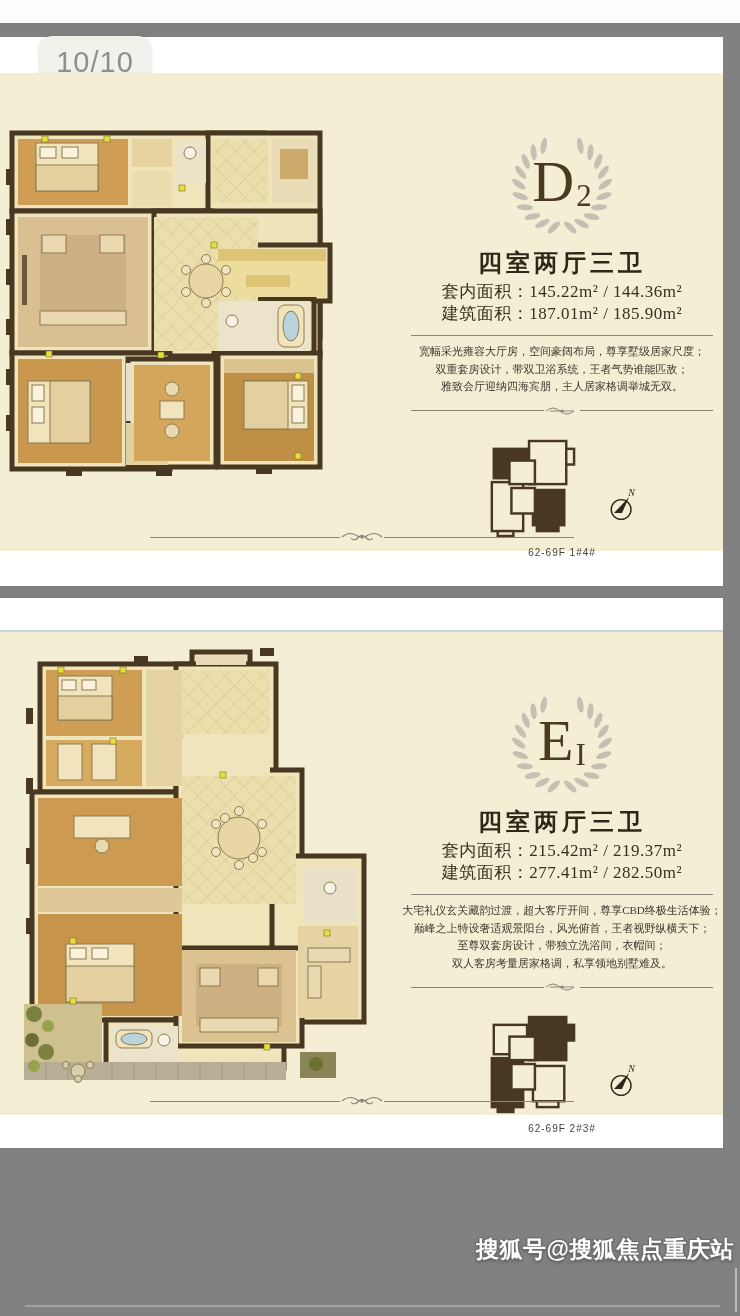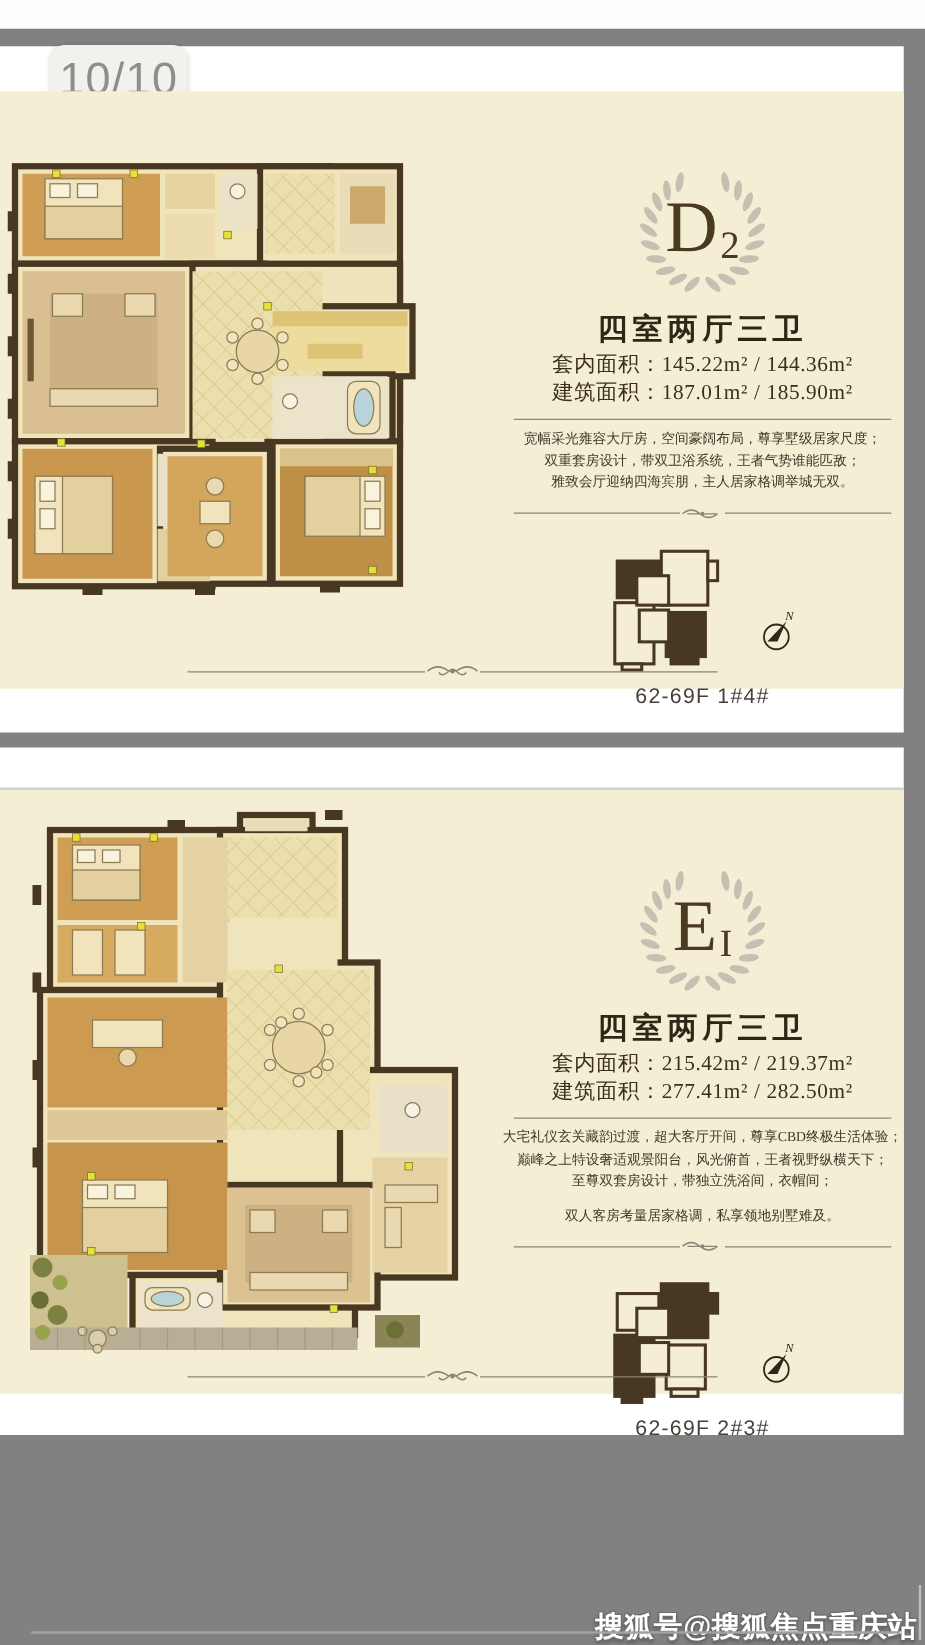--- a/index.html
+++ b/index.html
@@ -6,22 +6,22 @@
   body{width:740px;height:1316px;background:#818181;position:relative;overflow:hidden;
        font-family:"Liberation Serif","DejaVu Serif",serif;}
   .abs{position:absolute;}
   
   .strip-top{left:0;top:0;width:740px;height:23px;background:#fdfdfc;}
   .page{left:0;width:723px;background:#ffffff;}
   .page1{top:37px;height:549px;}
   .page2{top:598px;height:550px;}
   .badge{left:40px;top:36px;width:110px;height:53px;background:#f2f2ed;border-radius:12px;
          box-shadow:0 1px 4px rgba(0,0,0,.18);display:flex;align-items:center;justify-content:center;
-         font-family:"Liberation Sans","DejaVu Sans",sans-serif;font-size:36px;color:#8e8e8e;letter-spacing:1px;}
-  .watermark{right:6px;top:1286px;font-family:"Liberation Sans","DejaVu Sans",sans-serif;
+         font-family:"Liberation Sans","DejaVu Sans",sans-serif;font-size:29px;color:#8e8e8e;letter-spacing:1px;}
+  .watermark{right:6px;top:1234px;font-family:"Liberation Sans","DejaVu Sans",sans-serif;
          font-weight:bold;font-size:23px;color:#ffffff;letter-spacing:.5px;
          text-shadow:-1px -1px 0 #6b6b6b,1px -1px 0 #6b6b6b,-1px 1px 0 #6b6b6b,1px 1px 0 #6b6b6b,0 2px 3px rgba(60,60,60,.6);}
   .bottom-line{left:25px;top:1305px;width:695px;height:2px;background:#a2a2a2;}
   .right-tick{left:735px;top:1268px;width:2px;height:44px;background:#bdbdbd;}
 
   
   .card{left:0;width:723px;background:#f4eed5;}
   .card1{top:73px;height:478px;}
   .card2{top:630px;height:483px;border-top:2px solid #c9d5da;}
 
@@ -37,21 +37,21 @@
   .hr1{margin-top:12px;width:302px;height:1px;background:#8f897b;}
   .desc{margin-top:7px;width:320px;text-align:center;font-size:11px;color:#3f382a;line-height:17.5px;}
   .orn-row{display:flex;align-items:center;}
   .orn-row .ln{height:1px;background:#8b8576;flex:0 0 auto;}
   .orn-small{margin-top:9px;width:302px;}
   .orn-small .ln{width:133px;}
   .card-orn{position:absolute;left:50%;transform:translateX(-50%);bottom:7px;width:424px;}
   .card-orn .ln{width:190px;}
   .keyplan-row{margin-top:22px;width:280px;display:flex;align-items:flex-end;justify-content:center;gap:26px;}
   .keyplan-label{margin-top:8px;width:280px;text-align:center;
-      font-family:"Liberation Sans","DejaVu Sans",sans-serif;font-size:17px;color:#46413a;letter-spacing:1px;}
+      font-family:"Liberation Sans","DejaVu Sans",sans-serif;font-size:10px;color:#46413a;letter-spacing:1px;}
   .planbox{position:absolute;}
 </style>
 </head>
 <body>
 
 <svg width="0" height="0" style="position:absolute">
   <defs>
     <pattern id="tile" width="13" height="13" patternTransform="rotate(45)" patternUnits="userSpaceOnUse">
       <rect width="13" height="13" fill="#ecdfae"></rect>
       <path d="M0 0H13M0 0V13" stroke="#d6c288" stroke-width="1"></path>
@@ -381,21 +381,21 @@
         <span class="mono-sub">I</span>
       </div>
     </div>
     <div class="plan-title">四室两厅三卫</div>
     <div class="area-line">套内面积：215.42m² / 219.37m²</div>
     <div class="area-line">建筑面积：277.41m² / 282.50m²</div>
     <div class="hr1"></div>
     <div class="desc">大宅礼仪玄关藏韵过渡，超大客厅开间，尊享CBD终极生活体验；</div>
     <div class="desc" style="margin-top:0;text-align:center;">巅峰之上特设奢适观景阳台，风光俯首，王者视野纵横天下；</div>
     <div class="desc" style="margin-top:0;">至尊双套房设计，带独立洗浴间，衣帽间；</div>
-    <div class="desc" style="margin-top:10px;">双人客房考量居家格调，私享领地别墅难及。</div>
+    <div class="desc" style="margin-top:0;">双人客房考量居家格调，私享领地别墅难及。</div>
     <div class="orn-row orn-small">
       <div class="ln"></div>
       <svg width="36" height="12" viewBox="0 0 36 12">
         <path d="M2,6 Q9,0 16,6 Q23,12 30,6 M6,6 h24" stroke="#8b8576" fill="none" stroke-width="1"></path>
         <circle cx="18" cy="6" r="1.6" fill="#8b8576"></circle>
       </svg>
       <div class="ln"></div>
     </div>
     <div class="keyplan-row">
       <svg width="94" height="100" viewBox="0 0 96 102">

